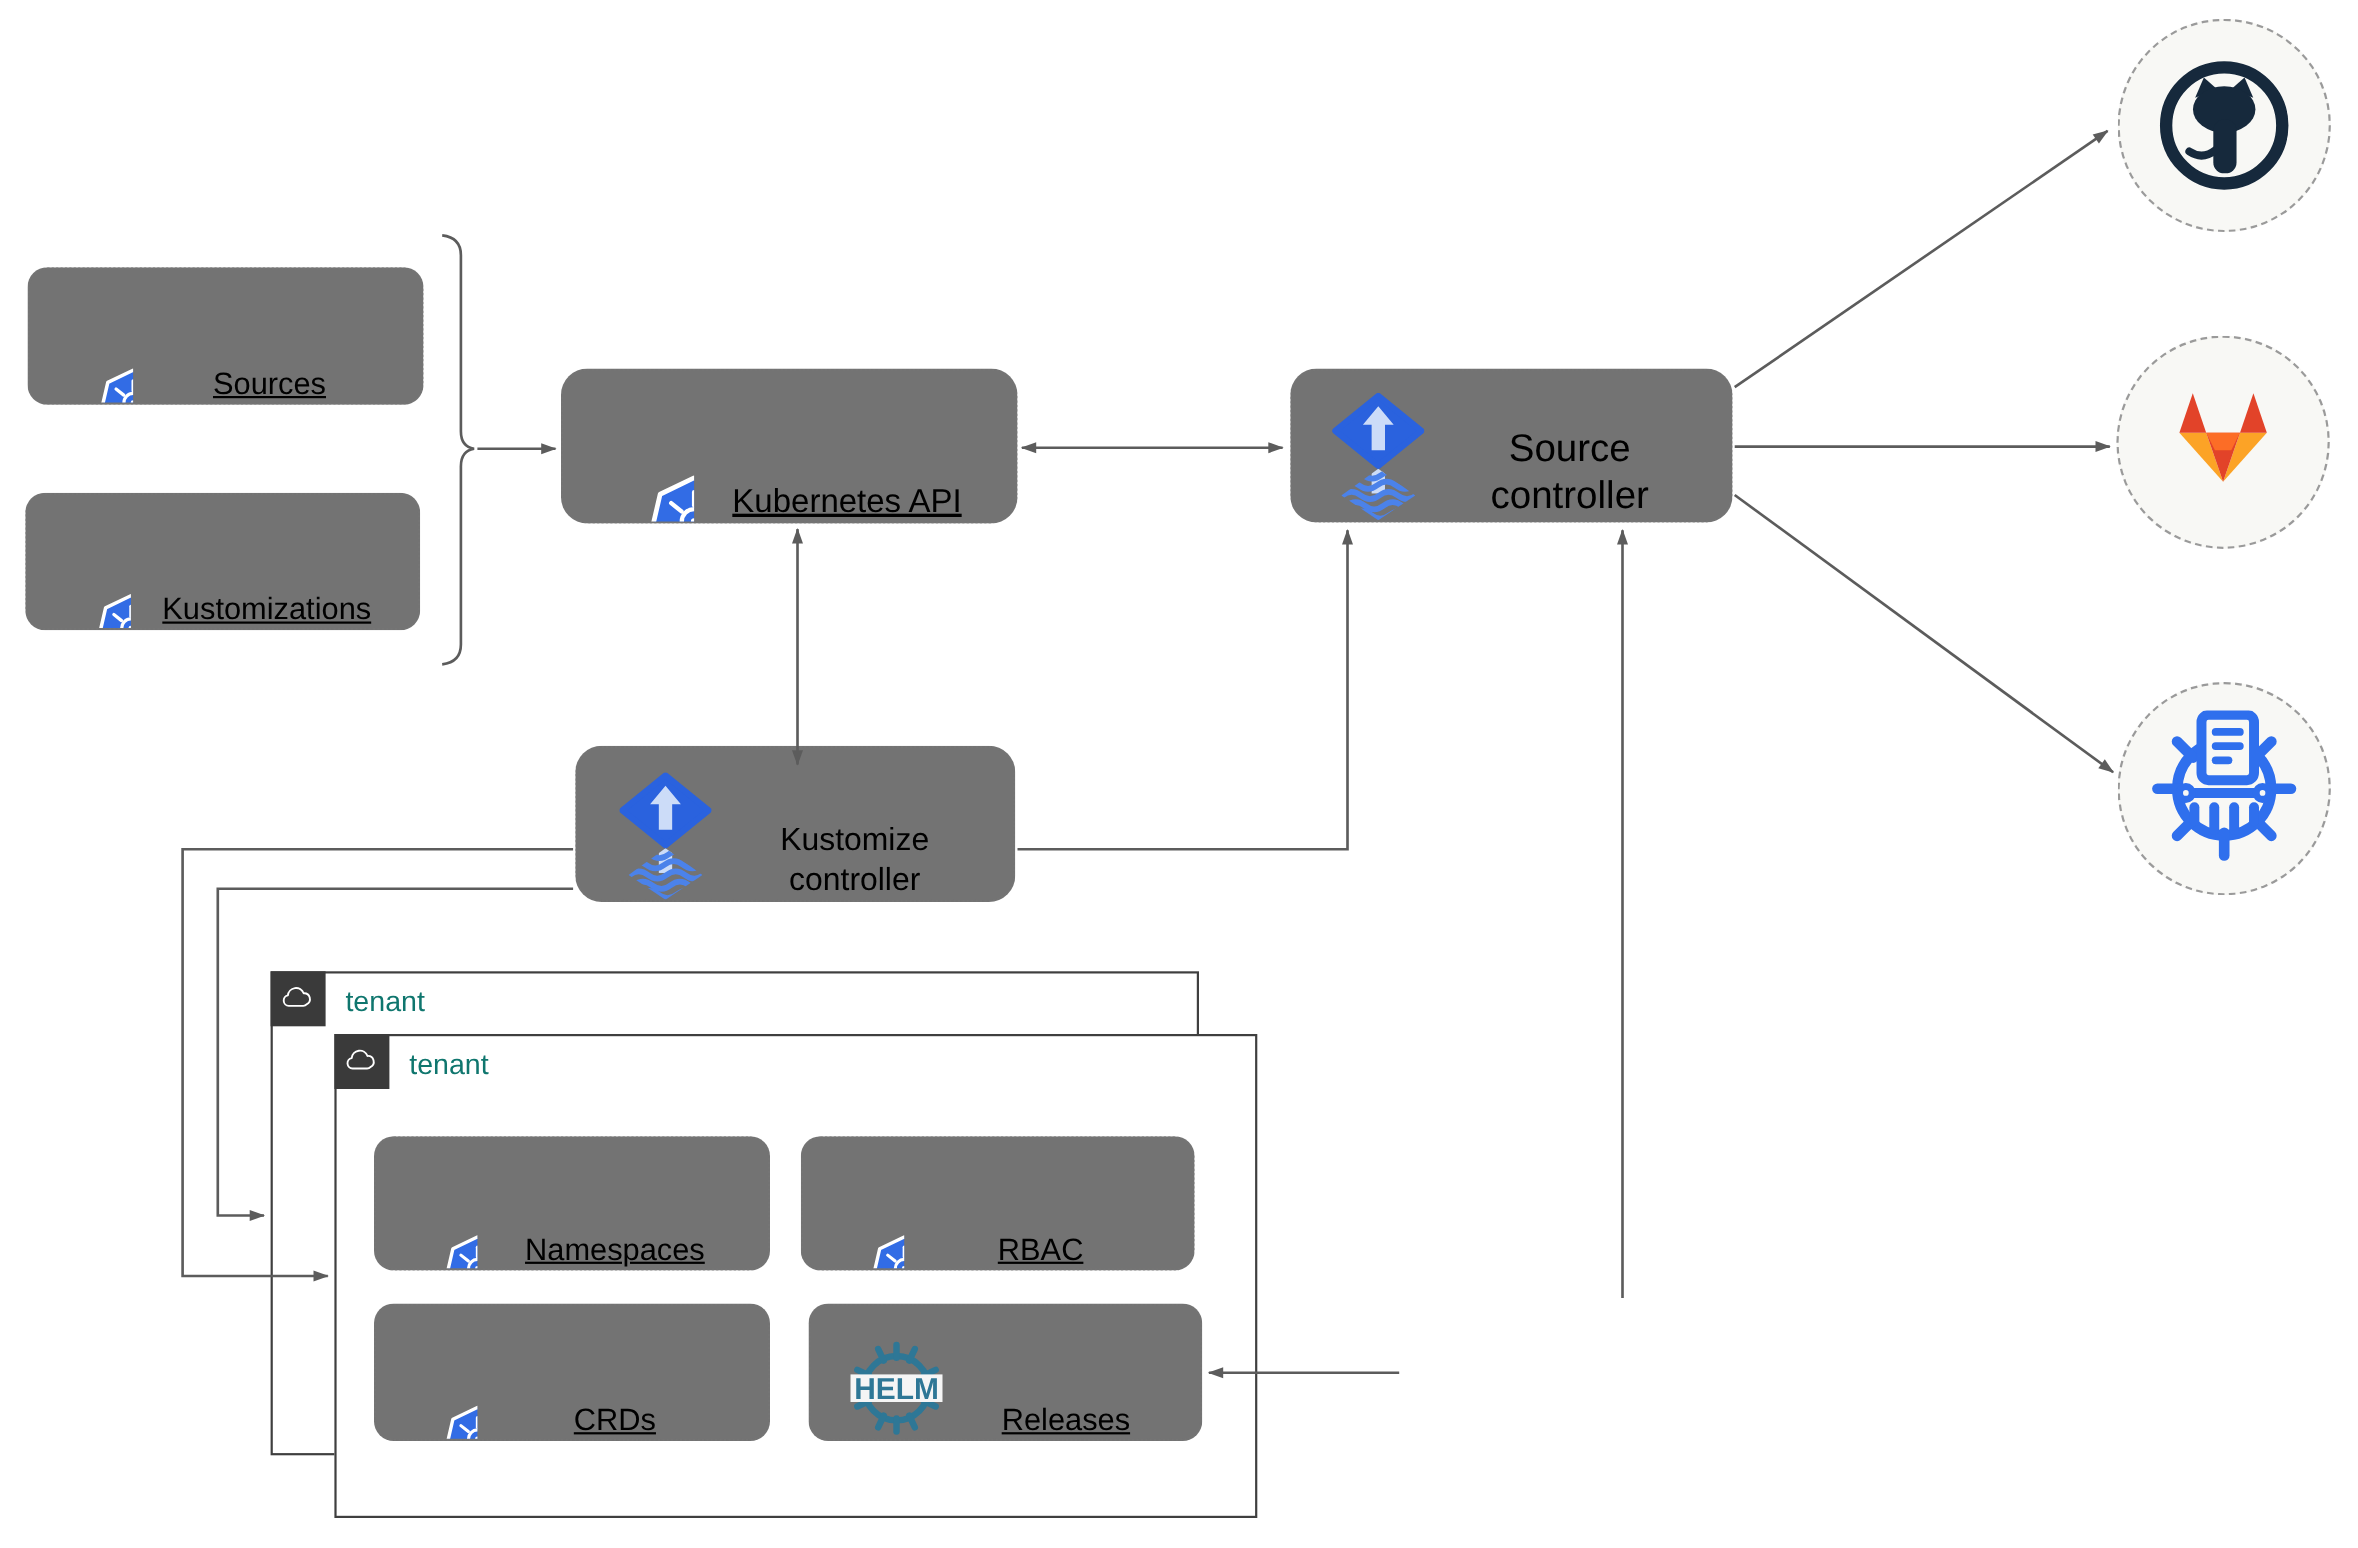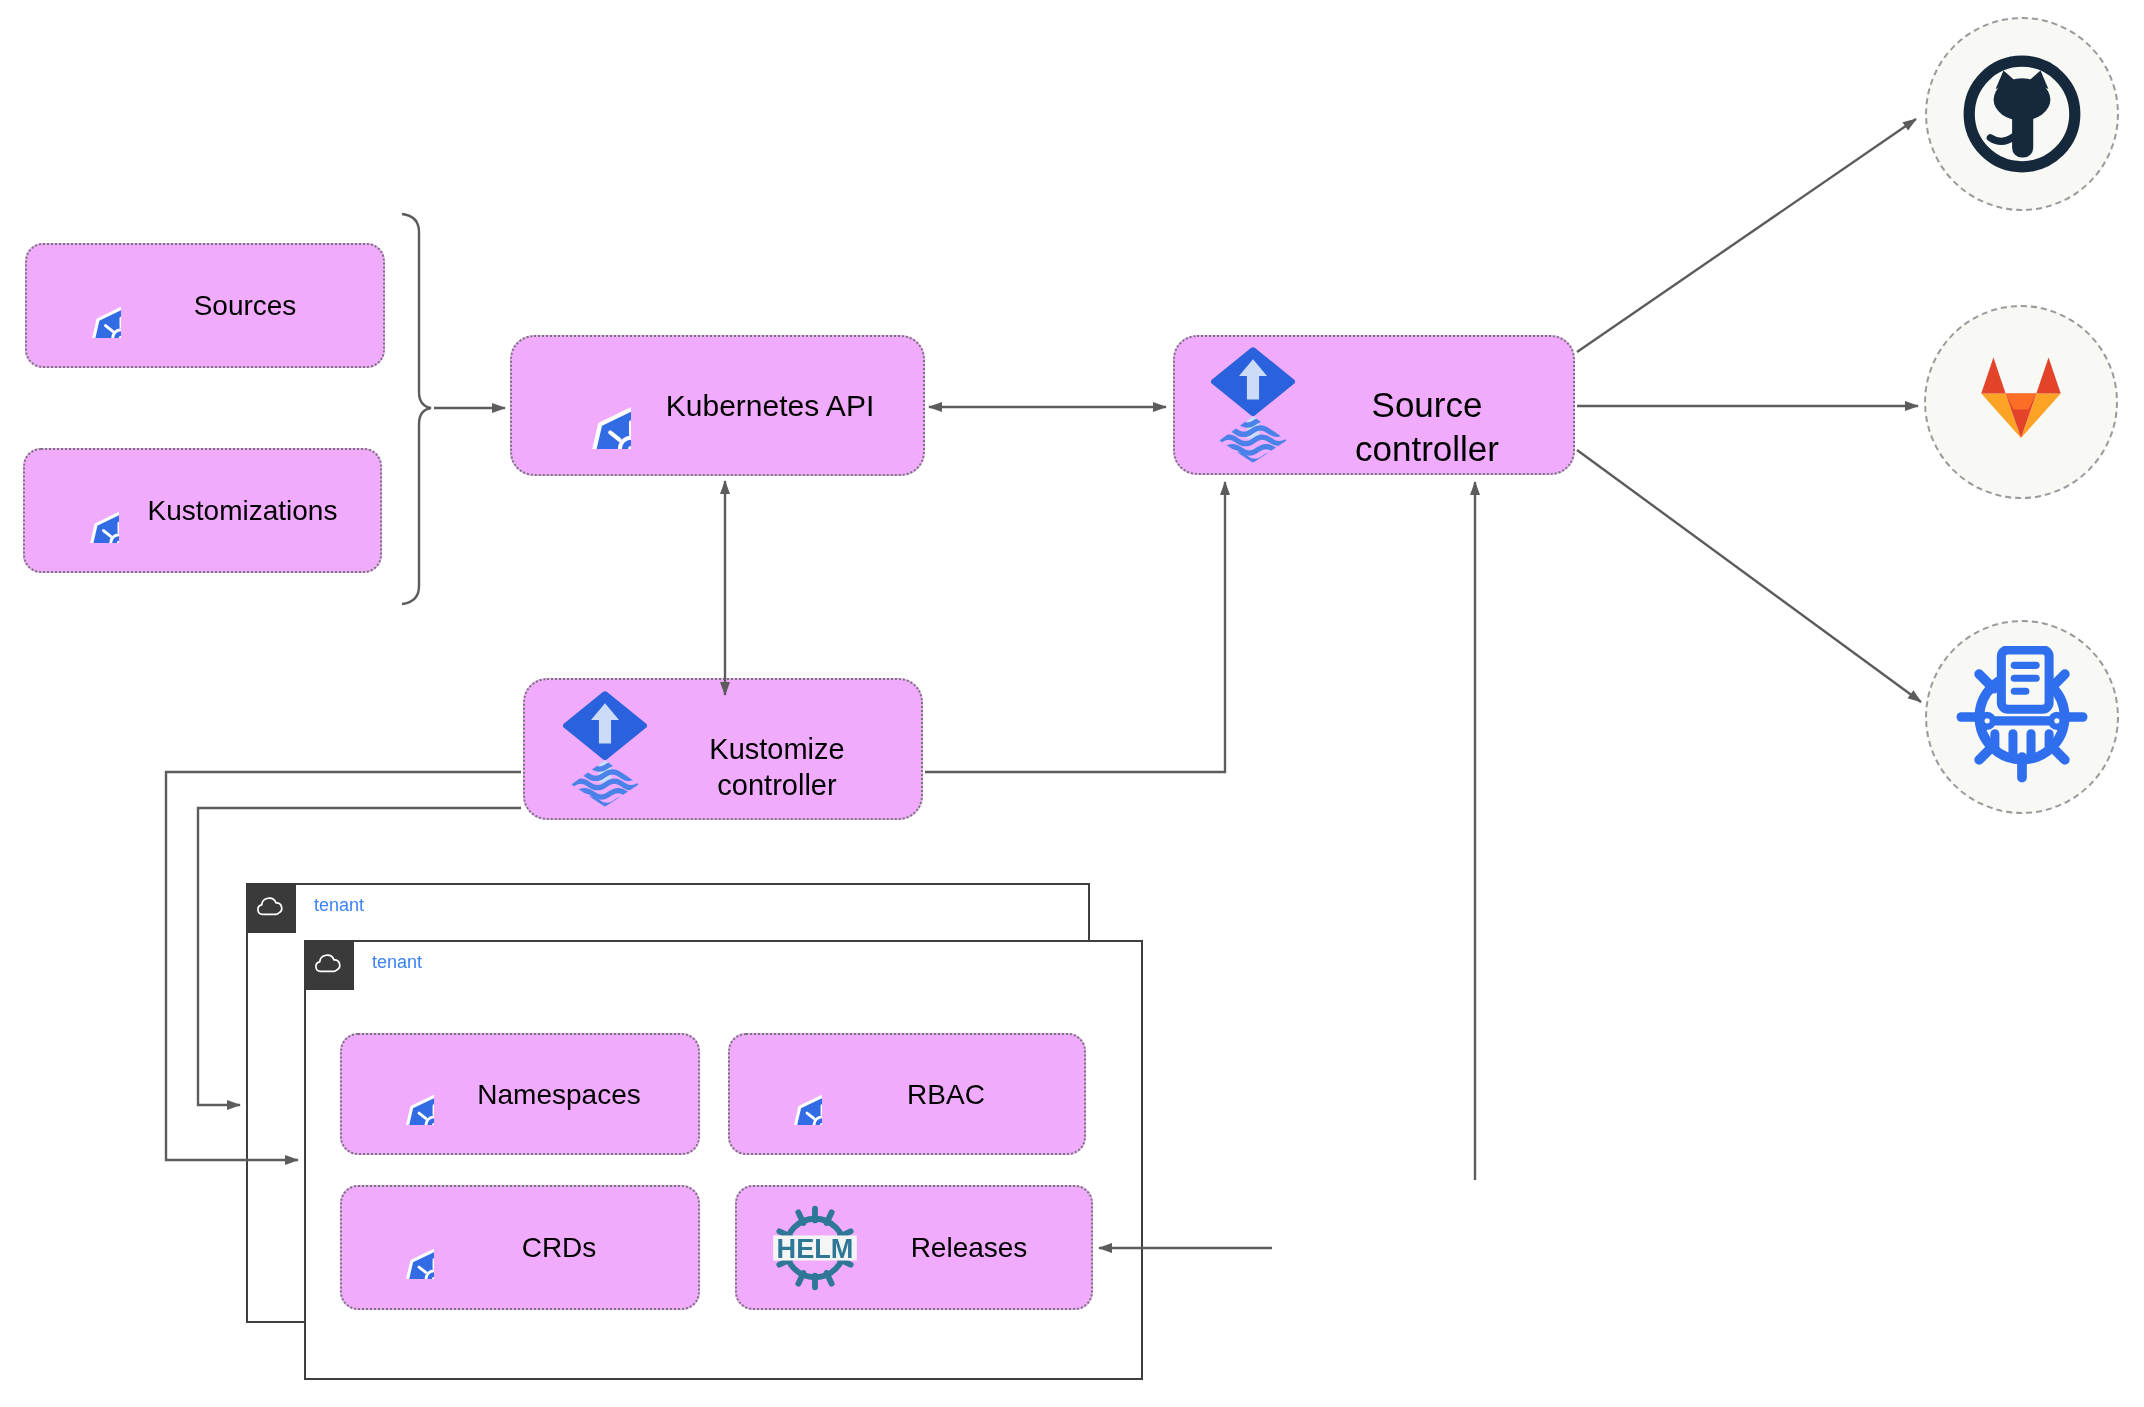--- a/index.html
+++ b/index.html
@@ -1,29 +1,29 @@
 <!DOCTYPE html>
 <html><head>
 <meta charset="utf-8">
 <style>
   html,body{margin:0;padding:0;background:#ffffff;}
   .canvas{position:relative;width:2144px;height:1407px;background:#ffffff;overflow:hidden;
           font-family:"Liberation Sans", sans-serif;}
   
-  .node{position:absolute;background:#f0abfc;border:2px dotted #757575;border-radius:18px;
-        display:flex;align-items:center;box-sizing:border-box;}
+  .node{position:absolute;background:#737373;border:2px dotted #757575;border-radius:18px;
+        display:flex;align-items:flex-end;box-sizing:border-box;text-decoration:underline;}
   .node.big{border-radius:24px;}
   .node .icon{flex:0 0 auto;display:flex;align-items:center;justify-content:center;}
   .node .lbl{flex:1 1 auto;text-align:center;font-size:28px;color:#000;line-height:1.25;
              padding-right:14px;white-space:pre-line;}
   
   .tenant{position:absolute;background:#ffffff;border:2px solid #3f3f3f;box-sizing:border-box;}
   .tenant-tab{position:absolute;width:50px;height:50px;background:#3a3a3a;
               display:flex;align-items:center;justify-content:center;}
-  .tenant-lbl{position:absolute;font-size:18px;color:#3b82f6;text-align:right;}
+  .tenant-lbl{position:absolute;font-size:26px;color:#0f766e;text-align:right;}
   
   .circle{position:absolute;width:194px;height:194px;border:2px dashed #9a9a9a;border-radius:50%;
           background:#f8f8f5;display:flex;align-items:center;justify-content:center;box-sizing:border-box;}
   .connectors{position:absolute;left:0;top:0;pointer-events:none;}
 </style>
 </head>
 <body>
 
 <svg width="0" height="0" style="position:absolute">
   <defs>

